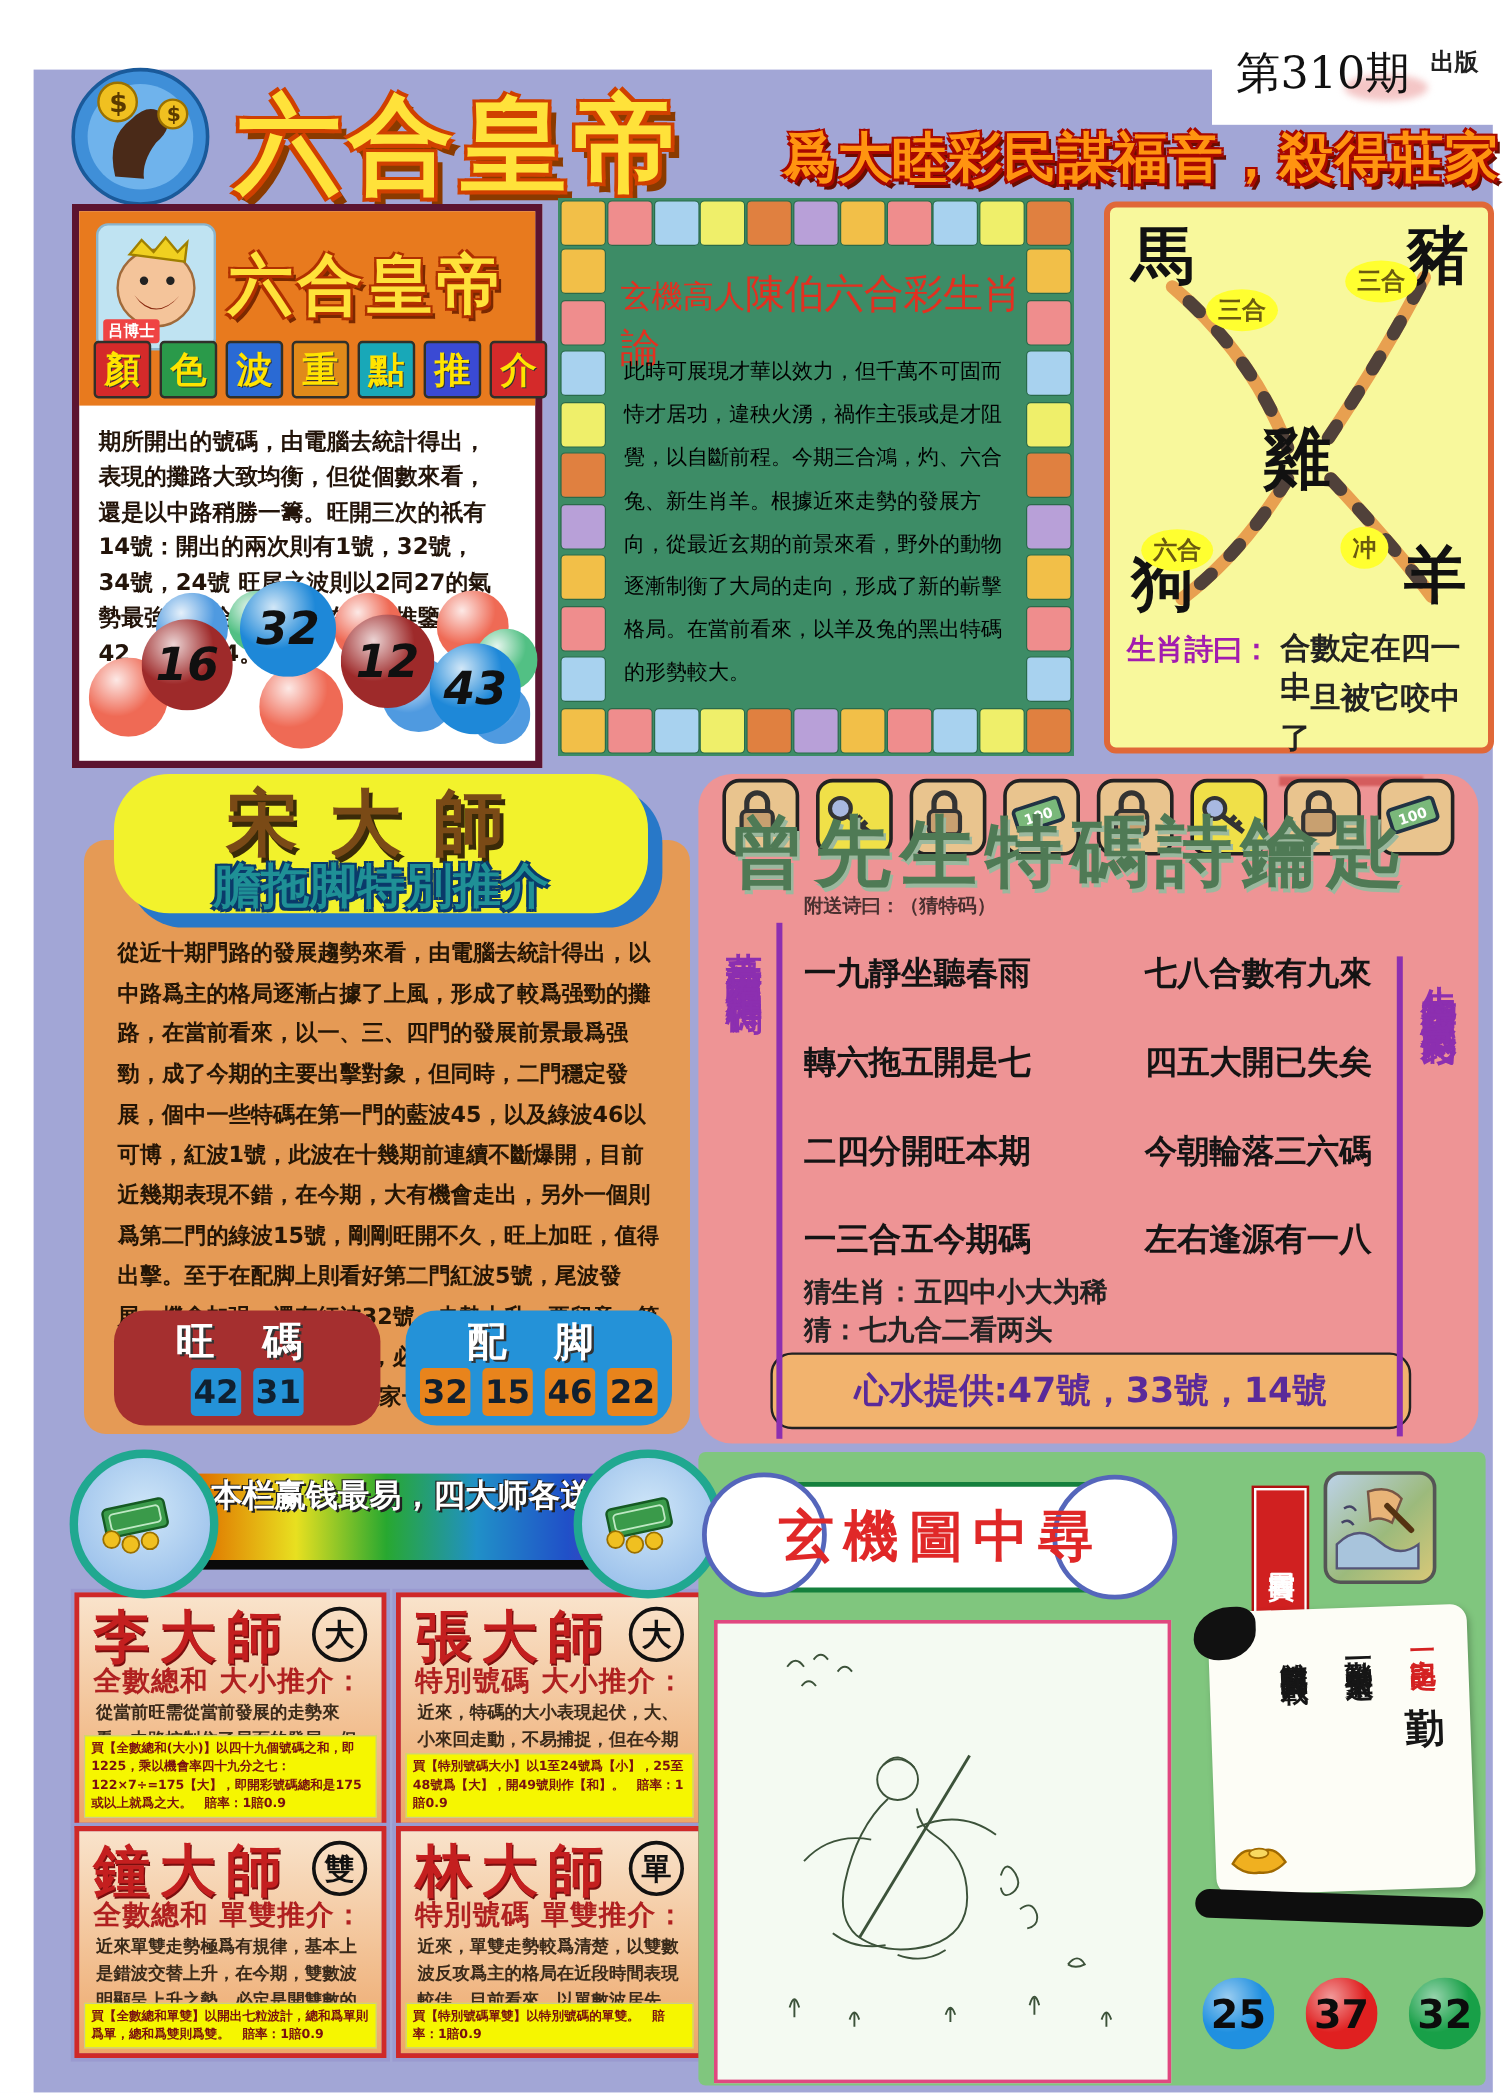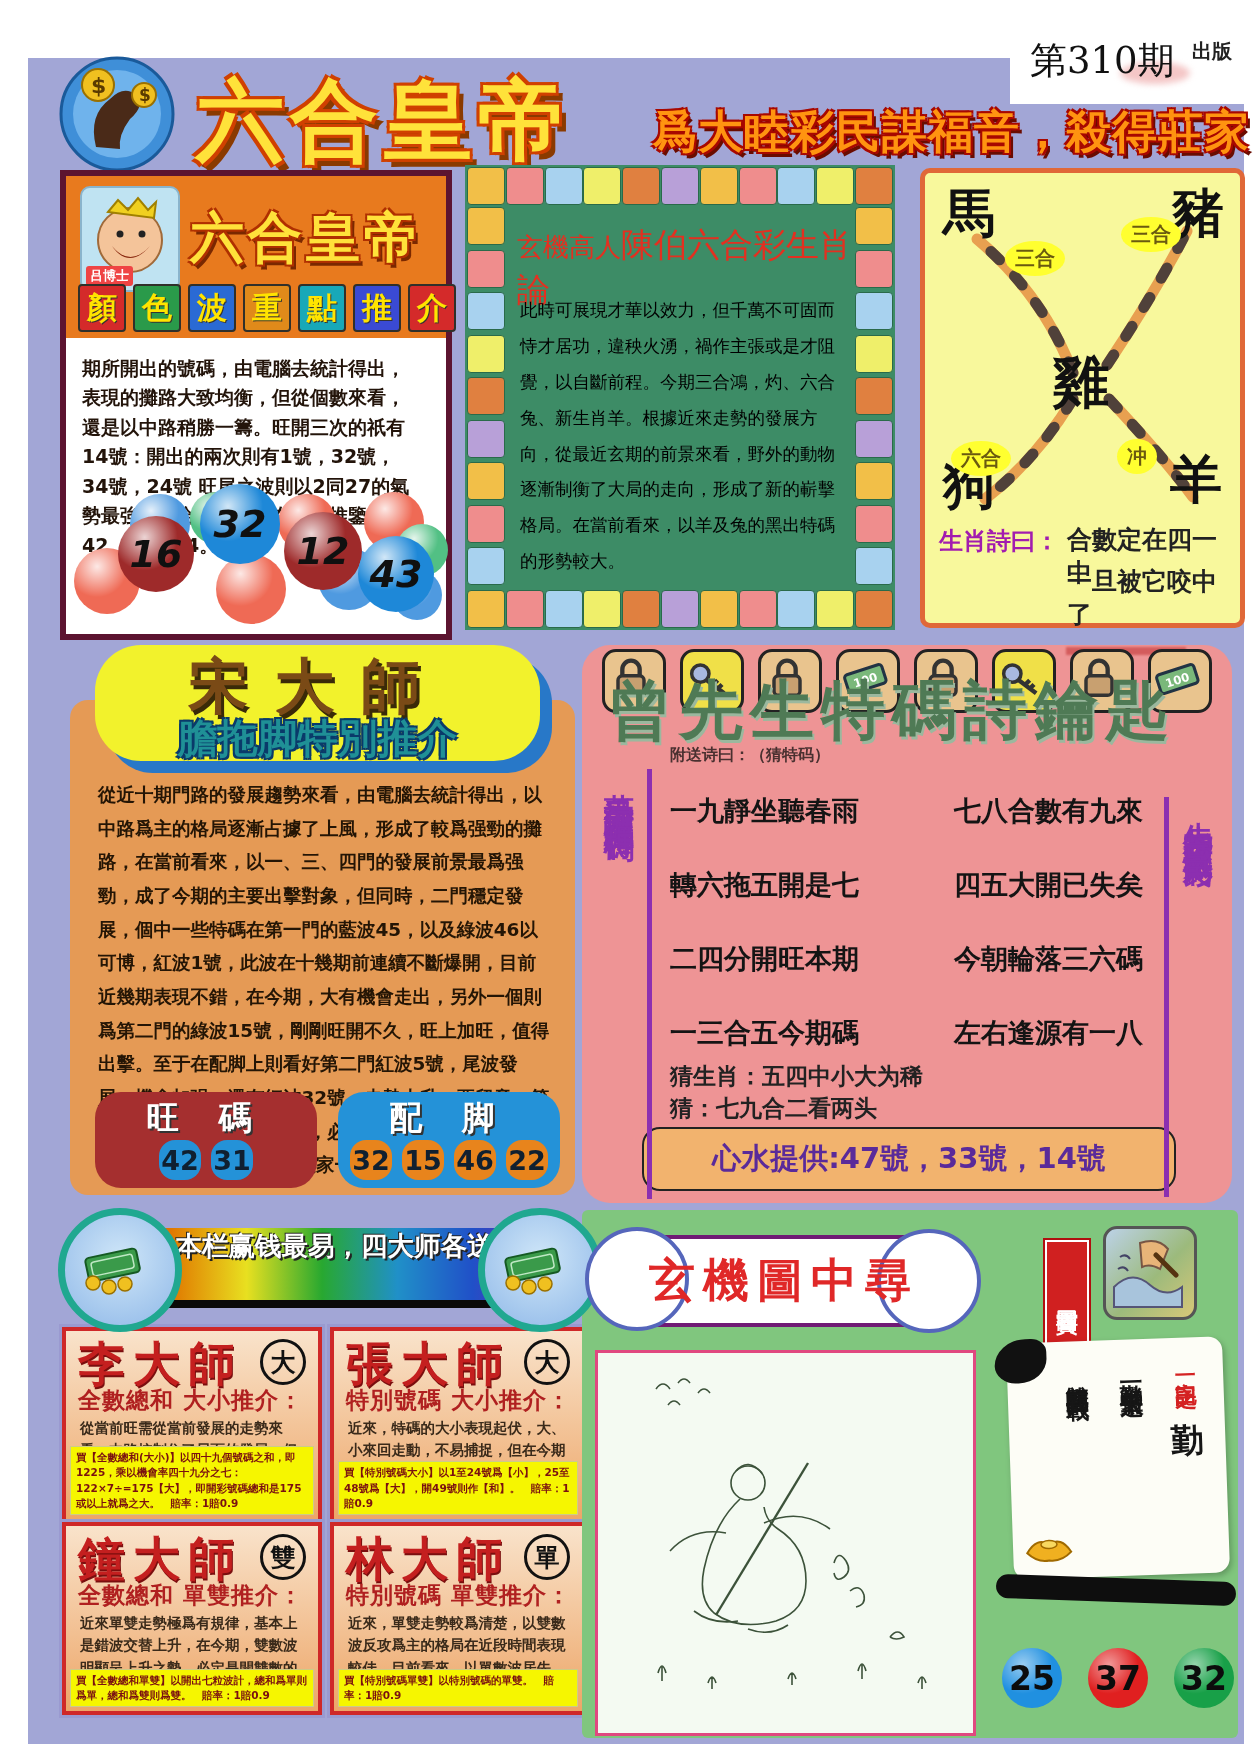--- a/index.html
+++ b/index.html
@@ -79,21 +79,21 @@
   .song-name{position:absolute;left:0;top:2px;width:100%;text-align:center;font-size:60px;font-weight:bold;letter-spacing:26px;
     color:#7a4a16;text-shadow:3px 4px 0 #3a2a08;}
   .song-sub{position:absolute;left:0;top:66px;width:100%;text-align:center;font-size:40px;font-weight:bold;color:#1f9096;
     text-shadow:-2px -2px 0 #0a3a6a,2px -2px 0 #0a3a6a,-2px 2px 0 #0a3a6a,2px 2px 0 #0a3a6a;}
   .song-body{position:absolute;left:28px;top:78px;width:452px;font-size:18.5px;font-weight:bold;color:#241505;line-height:1.82;}
   .hot-box{position:absolute;left:25px;top:392px;width:222px;height:96px;background:#a52f2f;border-radius:26px;}
   .pair-box{position:absolute;left:268px;top:392px;width:222px;height:96px;background:#2492d8;border-radius:26px;}
   .np-label{position:absolute;left:0;top:4px;width:100%;text-align:center;font-size:33px;font-weight:bold;letter-spacing:14px;color:#fff;
     text-shadow:2px 2px 0 #333;}
   .chip-row{position:absolute;left:0;bottom:8px;width:100%;display:flex;justify-content:center;gap:10px;}
-  .chip{width:42px;height:40px;border-radius:16px;display:flex;align-items:center;justify-content:center;
+  .chip{width:42px;height:40px;border-radius:4px;display:flex;align-items:center;justify-content:center;
     font-size:27px;font-weight:bold;color:#102030;}
   .chip.blue{background:#2492d8;}
   .chip.orange{background:#e8841c;}
 
   
   .zeng-box{left:582px;top:645px;width:650px;height:558px;background:#ee9495;border-radius:28px;}
   .lk-row{position:absolute;left:20px;top:4px;display:flex;gap:14px;z-index:1;}
   .lk-tile{width:58px;height:58px;border:3px solid #222;border-radius:14px;}
   .lk-tan{background:#e9c48e;}
   .lk-yel{background:#f0e048;}
@@ -126,21 +126,21 @@
     text-shadow:1px 2px 0 #7a0e0e;}
   .m-badge{position:absolute;right:12px;top:8px;width:40px;height:40px;border:3px solid #111;border-radius:50%;
     display:flex;align-items:center;justify-content:center;font-size:25px;font-weight:bold;color:#111;background:transparent;}
   .m-sub{position:absolute;left:12px;top:54px;font-size:23px;font-weight:bold;color:#b02020;letter-spacing:1px;}
   .m-body{position:absolute;left:14px;top:86px;width:90%;font-size:14.5px;font-weight:bold;color:#3a2a1a;line-height:1.55;}
   .m-foot{position:absolute;left:4px;bottom:4px;right:4px;background:#f6f600;border:1px solid #cc8;
     font-size:10.5px;font-weight:bold;color:#7a1010;line-height:1.45;padding:3px 5px;}
 
   
   .tr-box{left:582px;top:1210px;width:656px;height:528px;background:#80c67e;border-radius:6px;}
-  .tr-bubble{position:absolute;left:13px;top:25px;width:370px;height:84px;background:#ffffff;border:4px solid #701a75;
+  .tr-bubble{position:absolute;left:13px;top:25px;width:370px;height:84px;background:#ffffff;border:4px solid #15803d;
     border-radius:46px;display:flex;align-items:center;justify-content:center;z-index:2;}
   .tr-bubble:before,.tr-bubble:after{content:"";position:absolute;width:96px;height:96px;border-radius:50%;
     background:#fff;border:4px solid #5566bb;z-index:-1;}
   .tr-bubble:before{left:-14px;top:-12px;}
   .tr-bubble:after{right:-12px;top:-10px;}
   .tr-title{font-size:46px;font-weight:bold;letter-spacing:8px;color:#e02828;}
   .tr-tag{position:absolute;left:463px;top:30px;width:40px;height:102px;background:#d02020;border:2px solid #fff;
     outline:2px solid #b01010;color:#fff;font-size:22px;font-weight:bold;display:flex;align-items:center;justify-content:center;}
   .dig-tile{position:absolute;left:521px;top:16px;width:88px;height:88px;border-radius:14px;border:3px solid #555;
     background:linear-gradient(135deg,#bcd2e8 0%,#9cba7c 55%,#d8c878 100%);}

